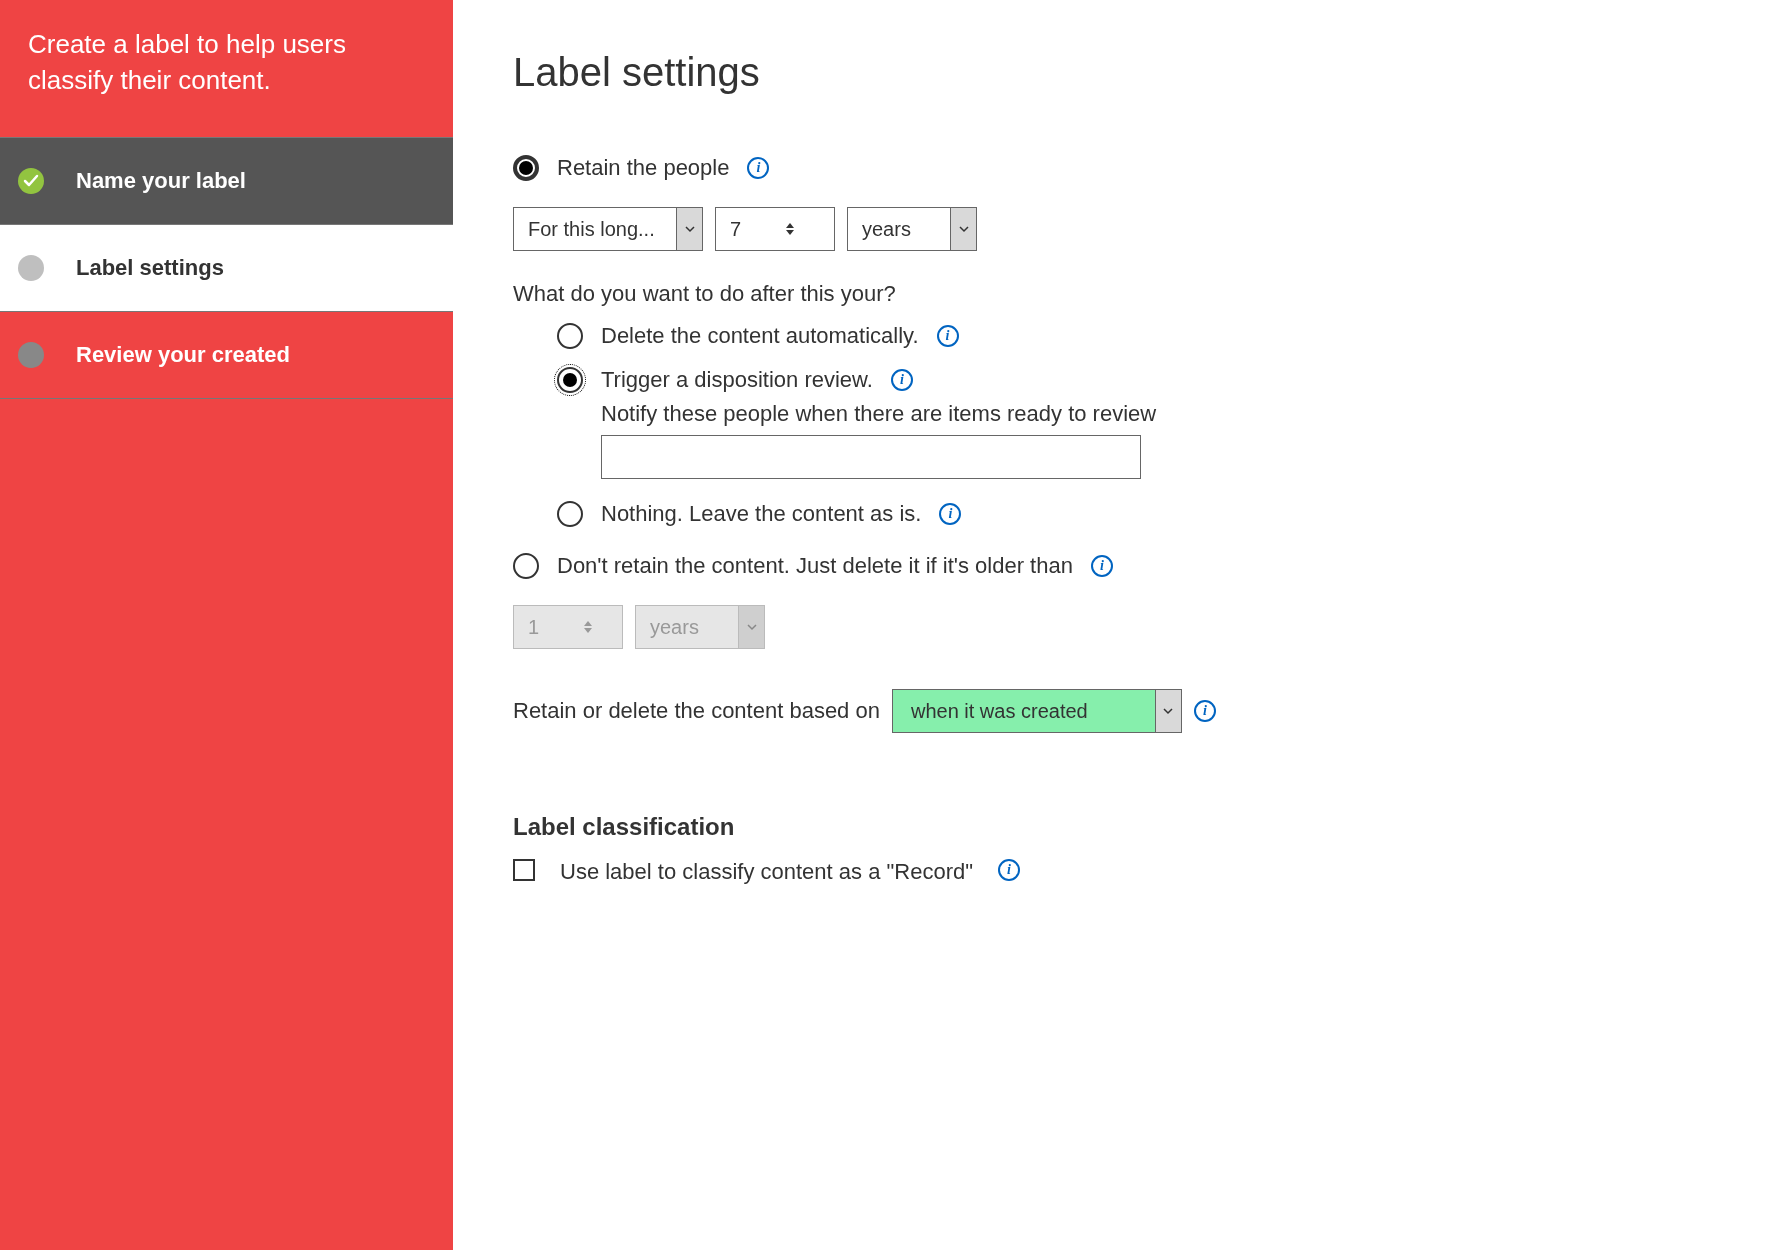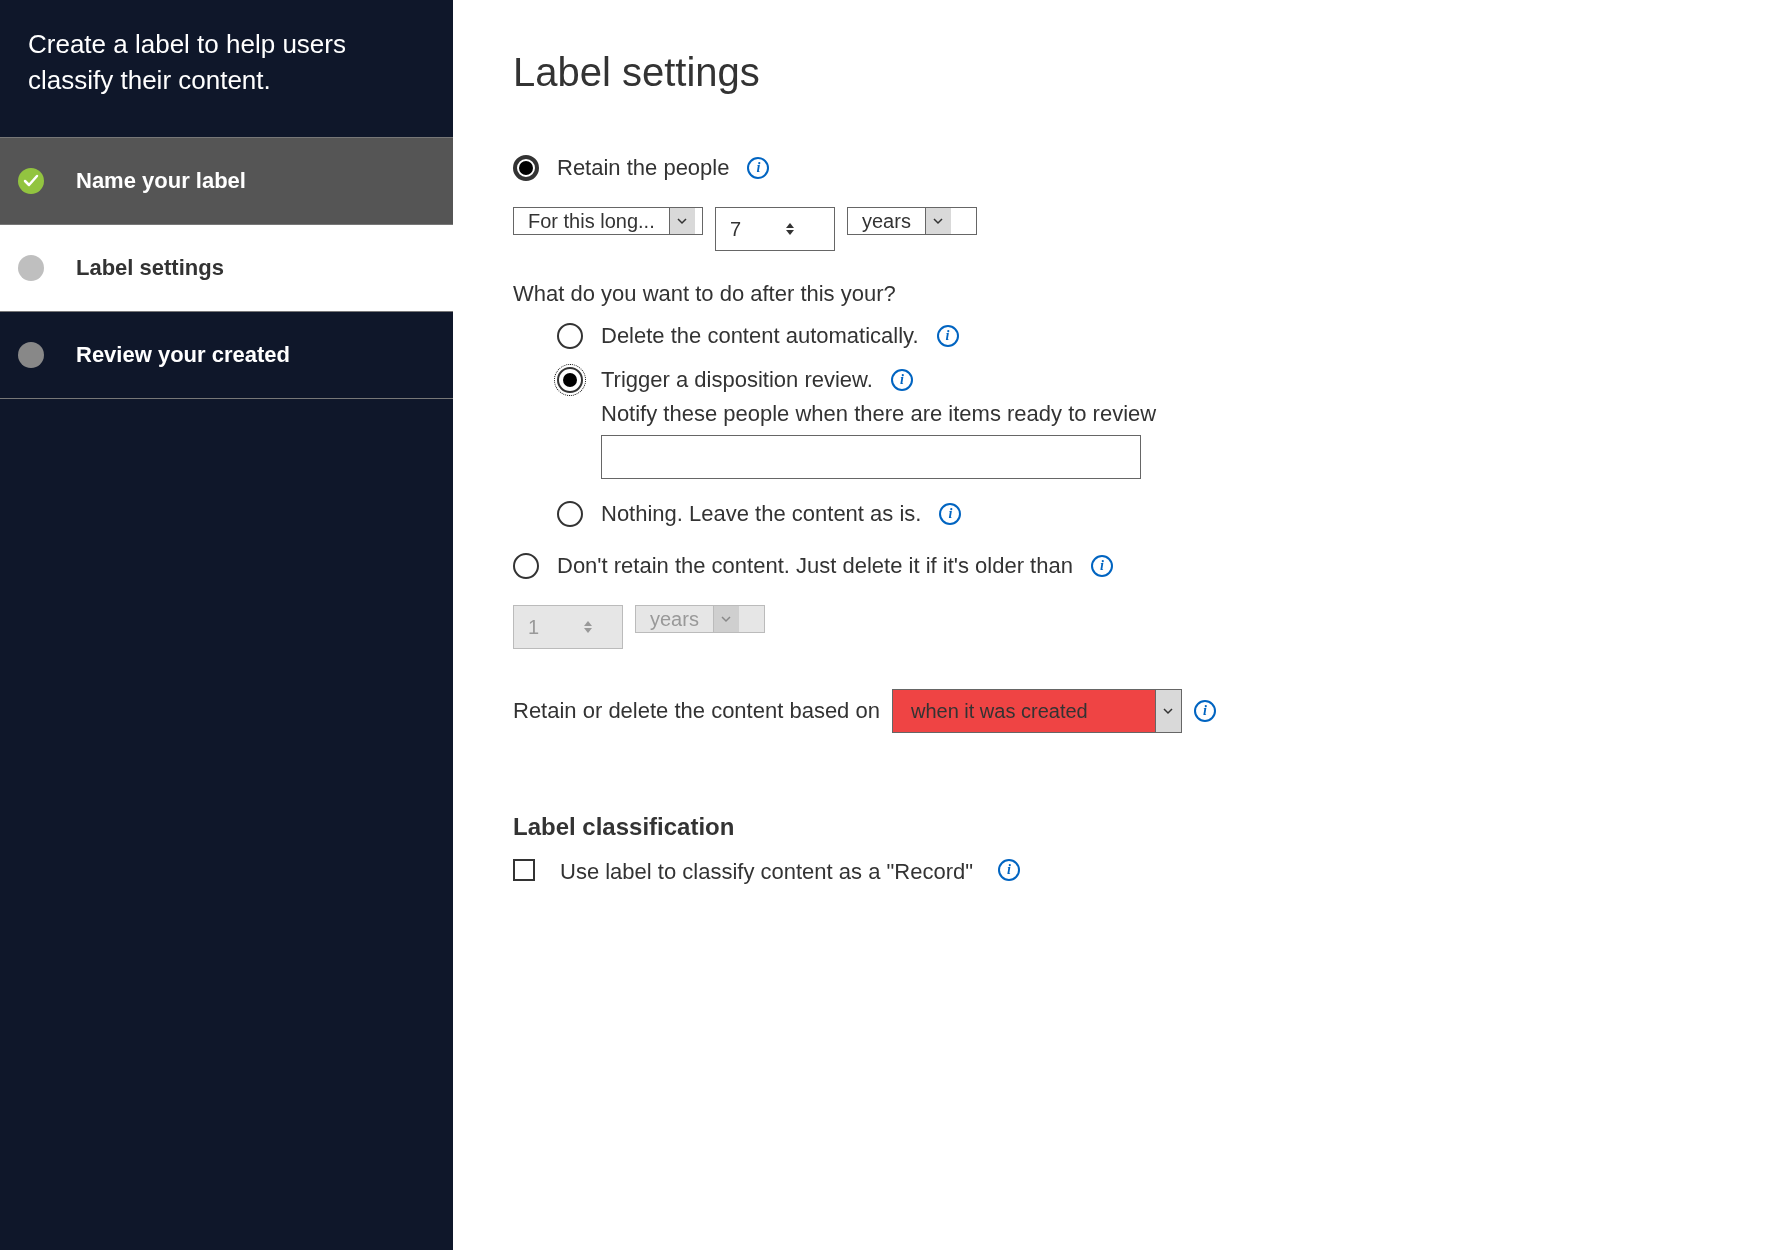--- a/index.html
+++ b/index.html
@@ -9,21 +9,21 @@
     color:#333;
     background:#fff;
     display:flex;
     width:1785px;
     height:1250px;
     overflow:hidden;
   }
   
   .sidebar {
     width:453px;
-    background:#0f172a;
+    background:#ef4444;
     color:#fff;
     display:flex;
     flex-direction:column;
   }
   .sidebar-header {
     padding:26px 28px 38px 28px;
     font-size:26px;
     font-weight:300;
     line-height:1.4;
     border-bottom:1px solid #777;
@@ -95,22 +95,22 @@
     font-style: italic;
     cursor:pointer;
     flex-shrink:0;
   }
   .indent-1 { margin-left:44px; }
   .indent-2 { margin-left:88px; }
   .duration-row {
     display:flex; gap:12px; margin:26px 0 30px 0;
   }
   .select-box {
-    display:flex; align-items:center; justify-content:flex-start;
-    border:1px solid #666; height:28px; background:#fff;
+    display:flex; align-items:center; justify-content:space-between;
+    border:1px solid #666; height:44px; background:#fff;
     font-size:20px; color:#333;
     cursor:pointer;
   }
   .select-box .text { padding:0 14px; }
   .select-box .arrow-btn {
     width:26px; height:100%; background:#d9d9d9;
     display:flex; align-items:center; justify-content:center;
     border-left:1px solid #666;
   }
   .select-box.disabled { background:#e6e6e6; color:#999; border-color:#bbb; }
@@ -144,21 +144,21 @@
     width:540px; height:44px; border:1px solid #666; background:#fff;
     cursor:text;
   }
   .based-on-row {
     display:flex; align-items:center; gap:12px;
     margin-top:40px; margin-bottom:80px;
     font-size:22px;
   }
   .based-on-select {
     display:flex; align-items:center; justify-content:space-between;
-    border:1px solid #666; height:44px; width:290px; background:#ef4444;
+    border:1px solid #666; height:44px; width:290px; background:#86efac;
     font-size:20px; cursor:pointer;
   }
   .based-on-select .text { padding:0 18px; }
   .based-on-select .arrow-btn {
     width:26px; height:100%; background:#d9d9d9;
     display:flex; align-items:center; justify-content:center;
     border-left:1px solid #666;
   }
   .section-heading {
     font-size:24px; font-weight:600; margin-bottom:18px;

